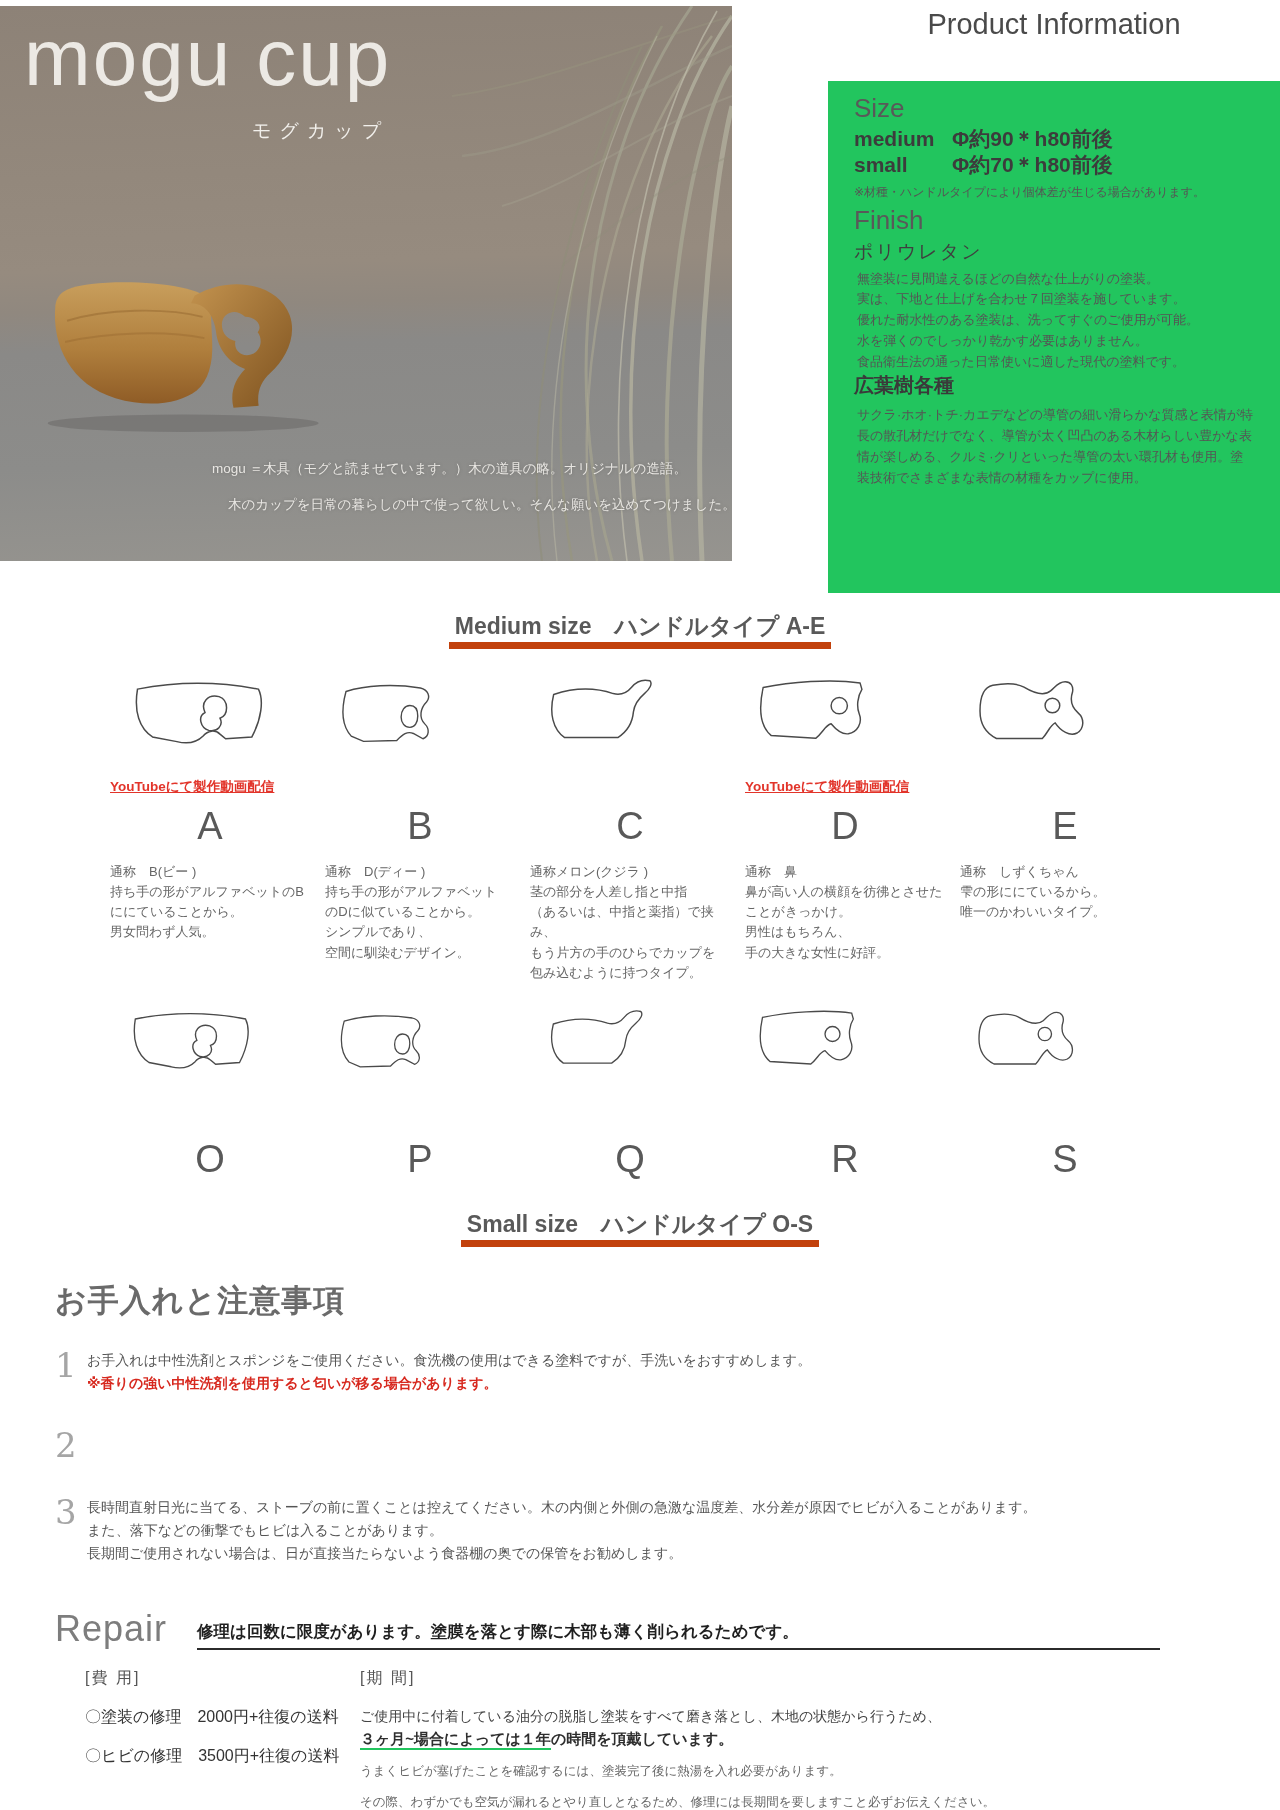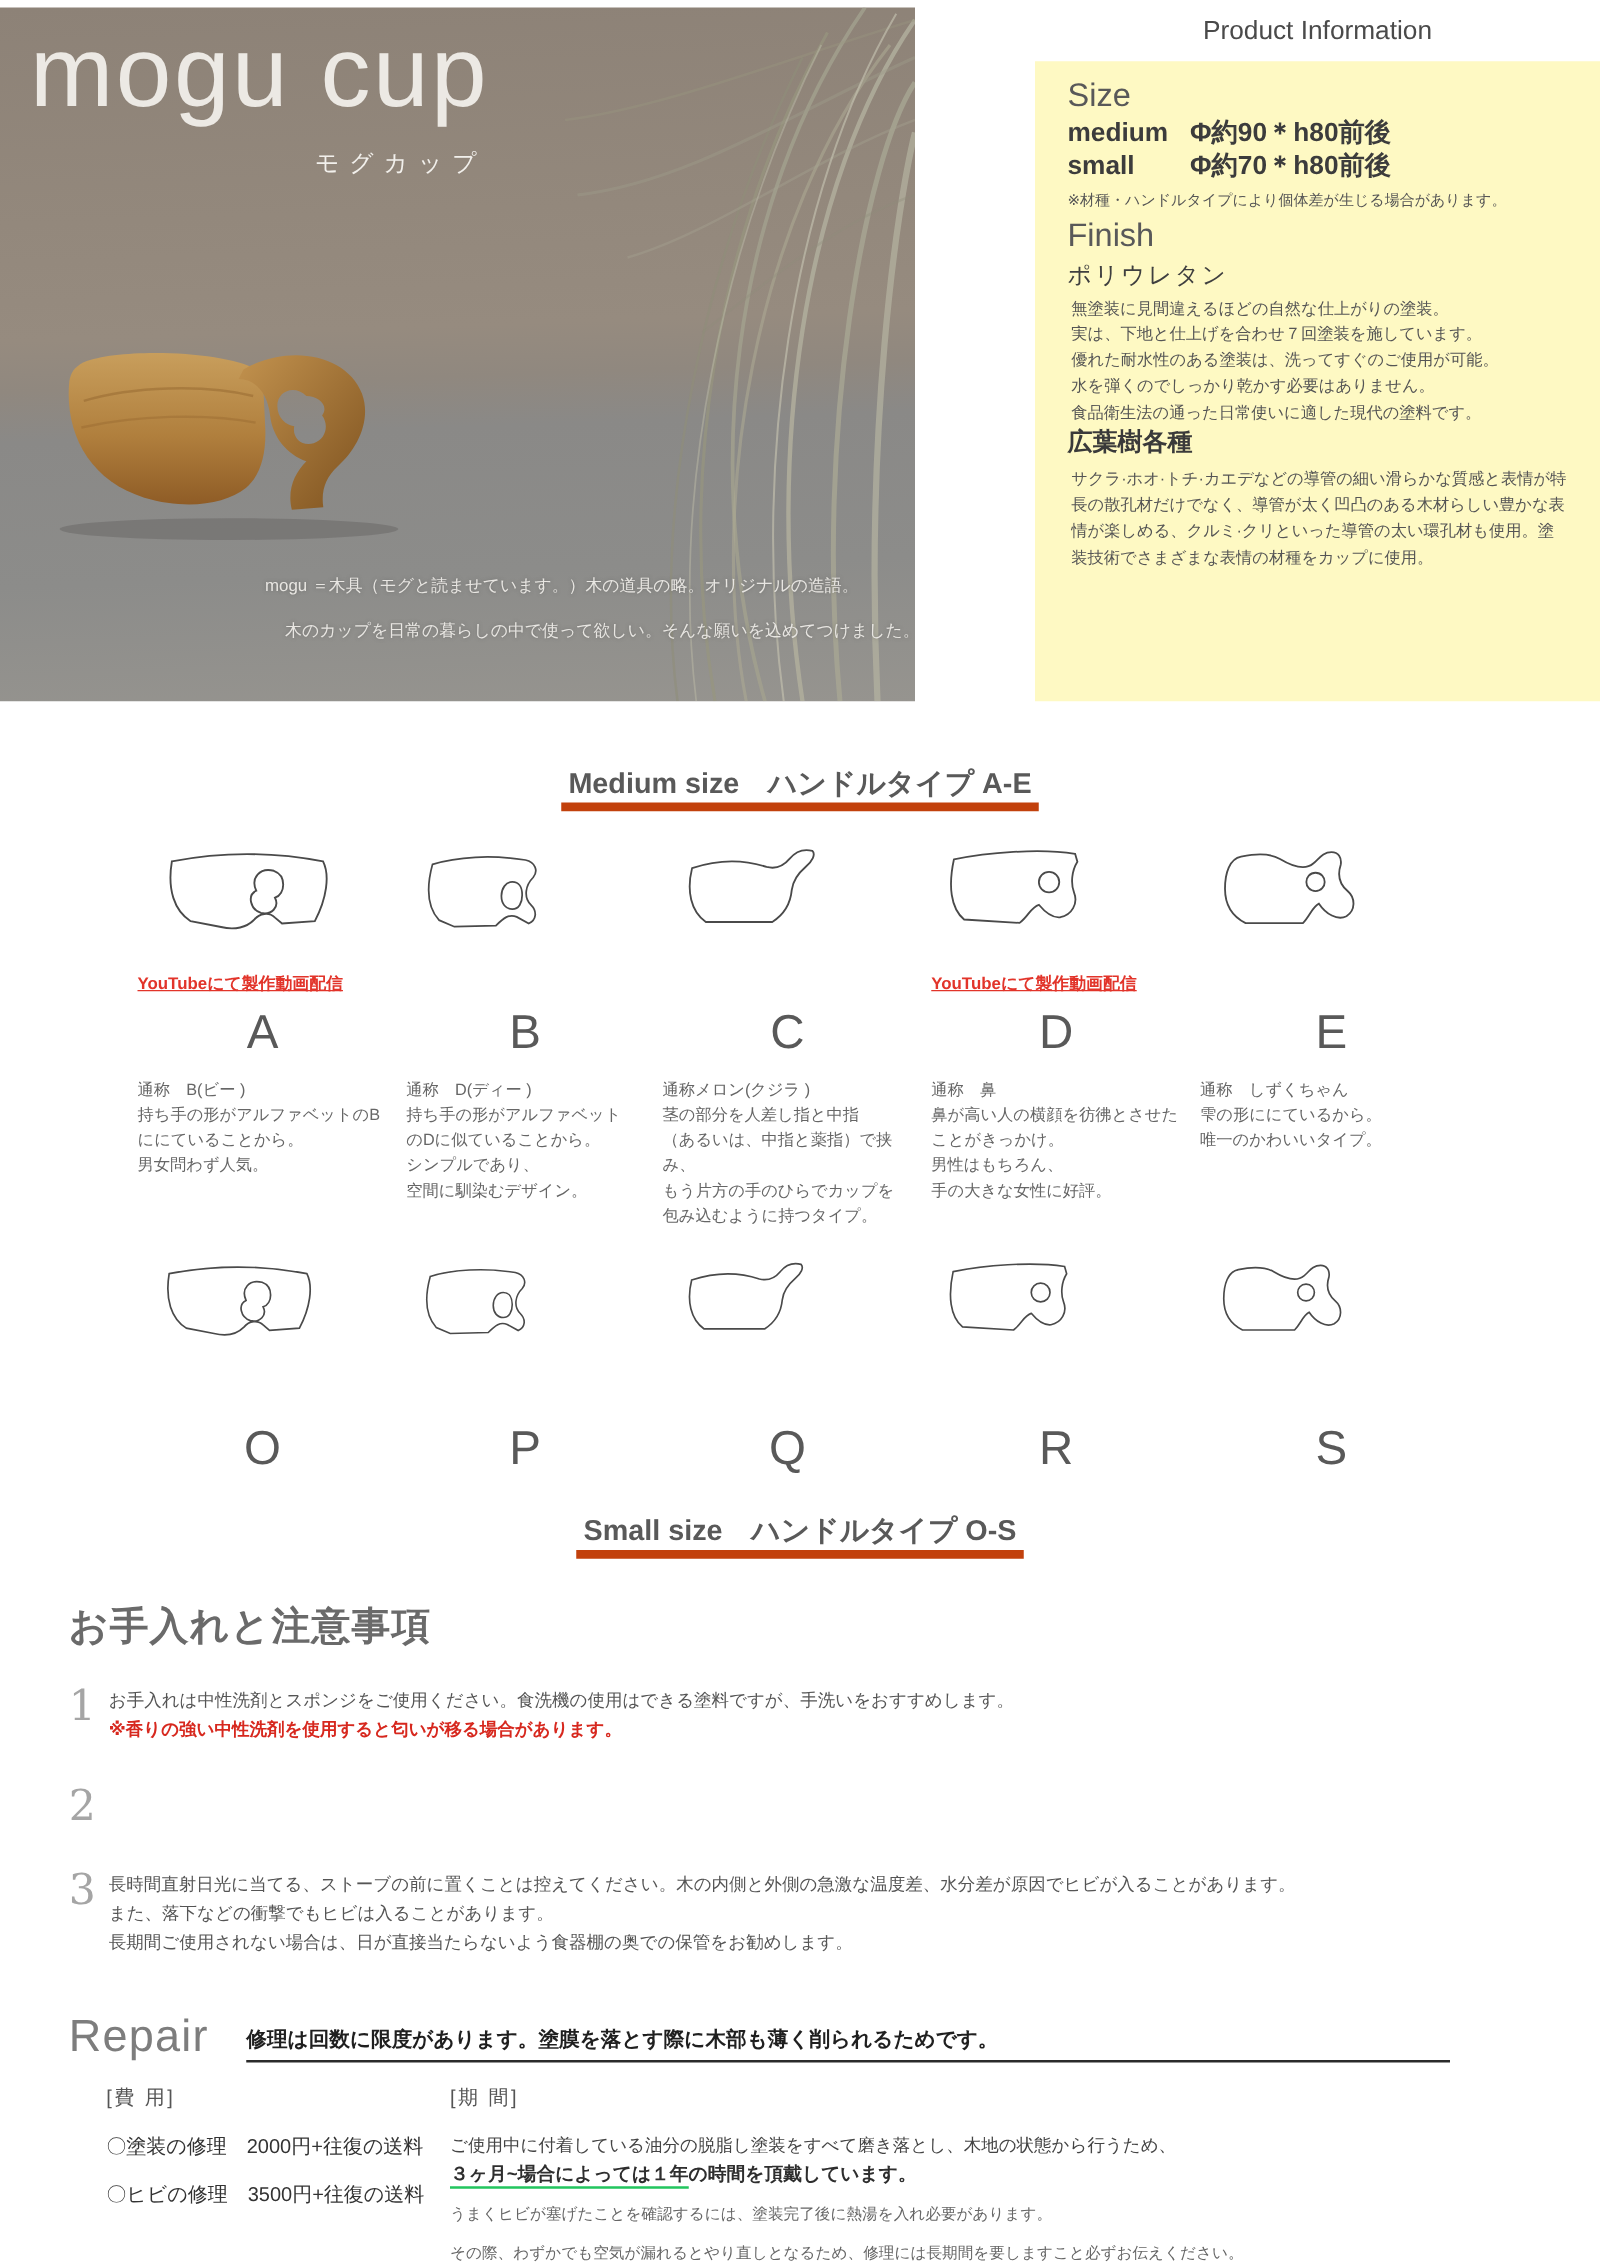--- a/index.html
+++ b/index.html
@@ -26,22 +26,22 @@
     position:absolute; left:252px; top:112px;
     font-size:19px; color:#f2f0ec; letter-spacing:8px;
   }
   .hero-caption { position:absolute; left:212px; top:452px; width:560px;
     font-size:13.5px; color:#e8e6e2; line-height:1.6; text-shadow:0 0 3px rgba(90,90,88,.55); }
   .hero-caption .cap2 { margin-left:16px; margin-top:14px; }
 
   
   .info-panel { position:absolute; left:828px; top:0; width:452px; height:561px; }
   .pi-heading { height:49px; display:flex; align-items:center; justify-content:center;
-    background:#fff; font-size:21px; color:#4a4a4a; font-weight:500; }
-  .panel-body { background:#fef9c3; height:512px; padding:8px 26px 0 26px; }
+    background:#fff; font-size:29px; color:#4a4a4a; font-weight:500; }
+  .panel-body { background:#22c55e; height:512px; padding:8px 26px 0 26px;margin-top:32px; }
   .sec-h { font-size:26px; font-weight:300; color:#595959; margin:4px 0 2px; }
   .size-row { display:flex; font-size:21px; color:#3c3c3c; font-weight:600; line-height:1.25; }
   .size-label { width:98px; }
   .size-note { font-size:12px; color:#555; margin:5px 0 2px; }
   .finish-name { font-size:19px; color:#3f3f3f; letter-spacing:2px; margin:3px 0 4px; }
   .pi-para { font-size:13px; color:#555; line-height:1.6; padding-left:3px; }
   .material-name { font-size:20px; color:#3a3a3a; font-weight:600; margin:0 0 6px; }
 
   
   .section-h { text-align:center; font-size:23px; font-weight:700; color:#595959; }

